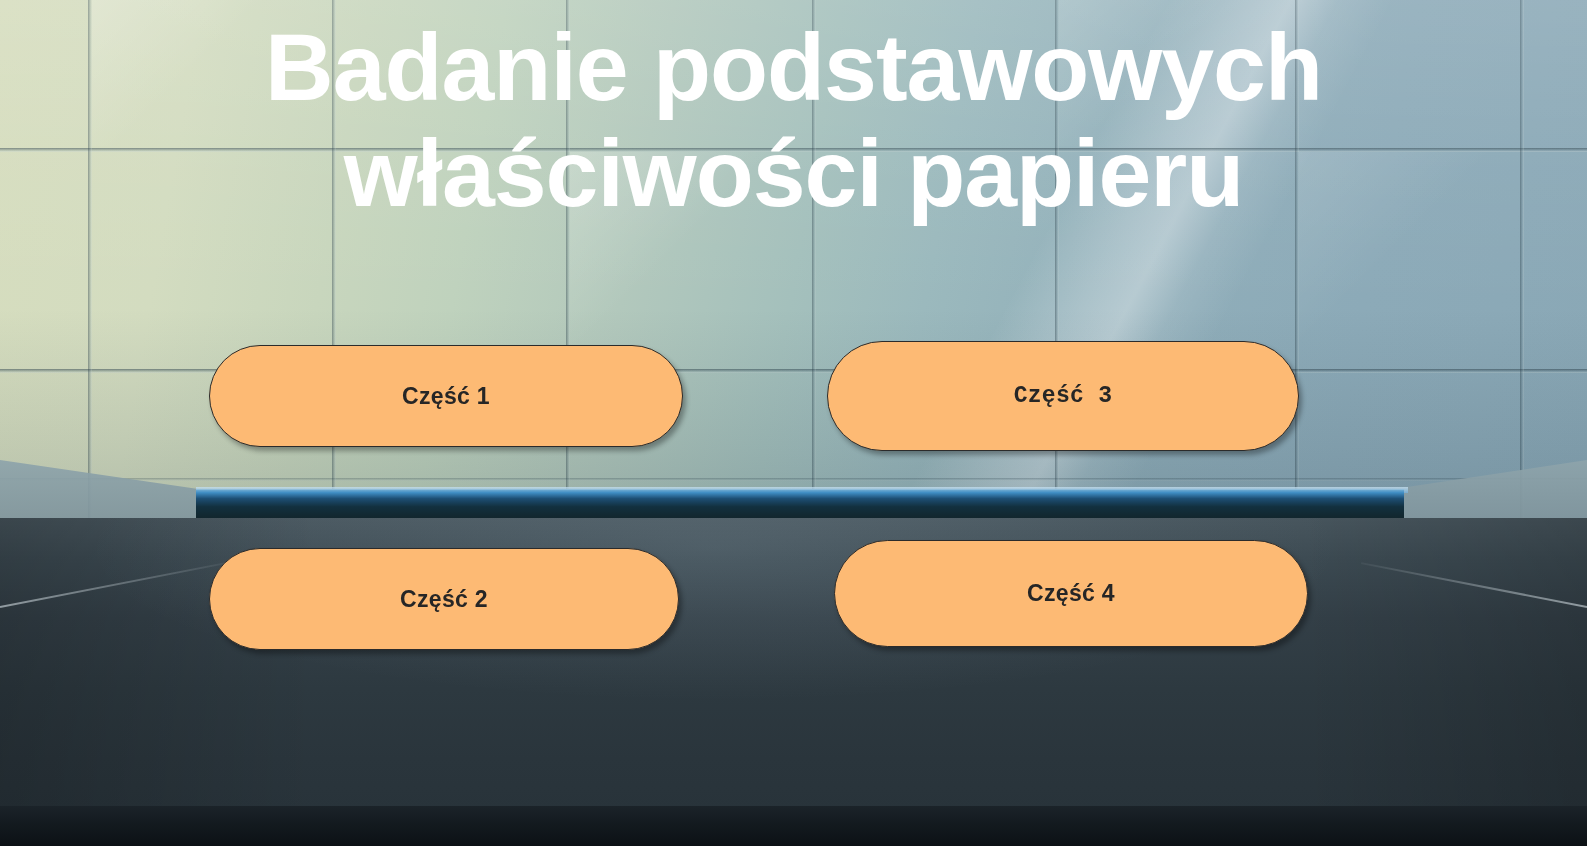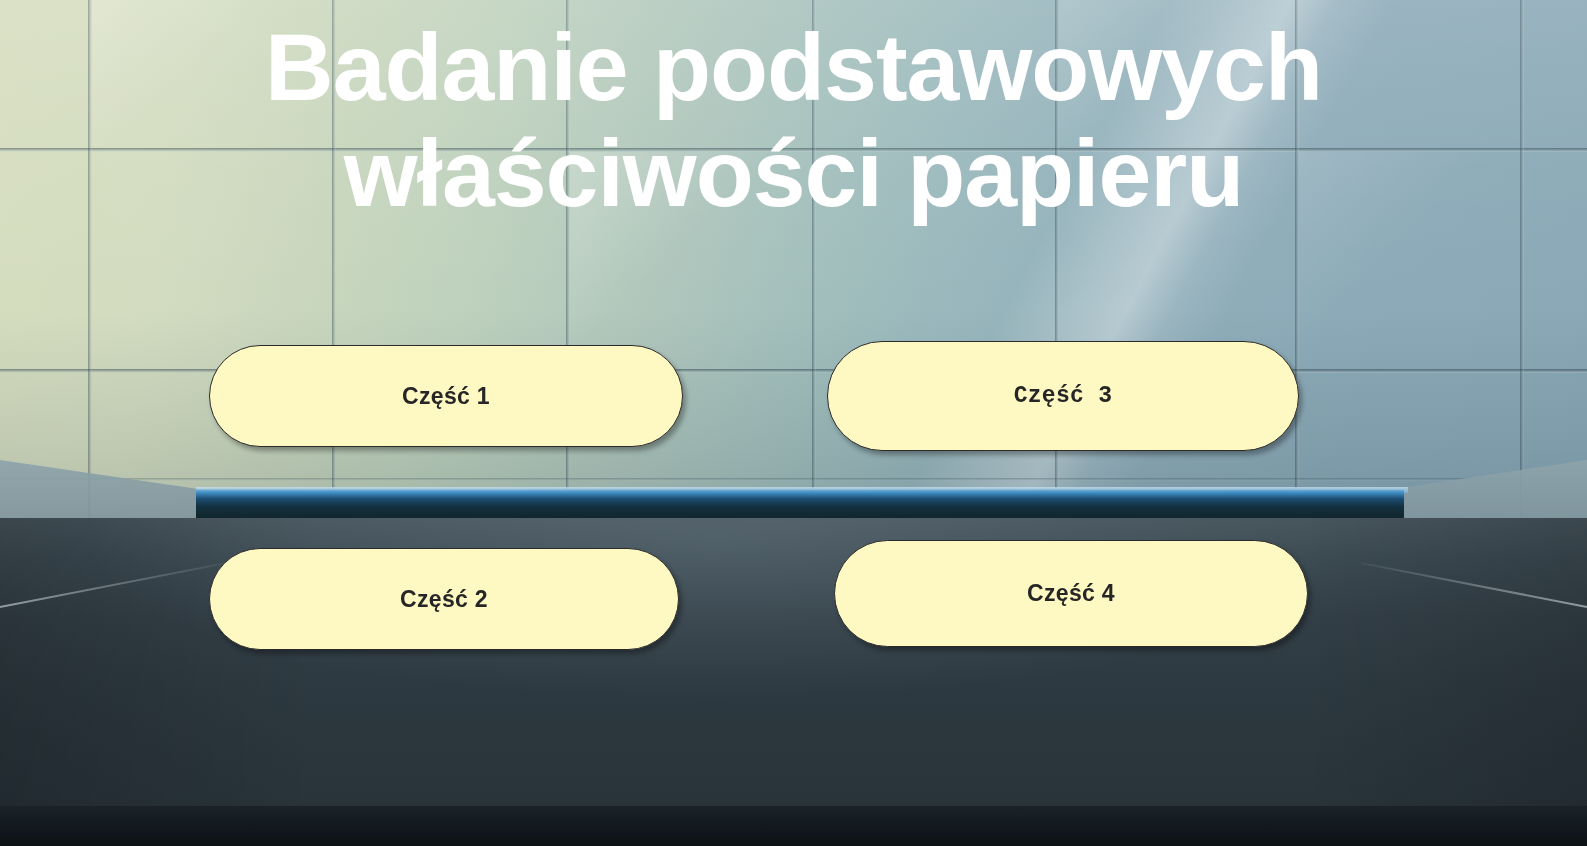--- a/index.html
+++ b/index.html
@@ -190,21 +190,21 @@
     padding: 0 112px;
     box-sizing: border-box;
   }
 
   
   .btn {
     position: absolute;
     display: flex;
     align-items: center;
     justify-content: center;
-    background: #fef9c3;
+    background: #fdba74;
     border: 1.5px solid #2b2b2b;
     border-radius: 999px;
     color: #262626;
     font-size: 23px;
     font-weight: bold;
     letter-spacing: 0.3px;
     box-shadow: 3px 4px 5px rgba(0,0,0,0.32);
     cursor: pointer;
     user-select: none;
   }

